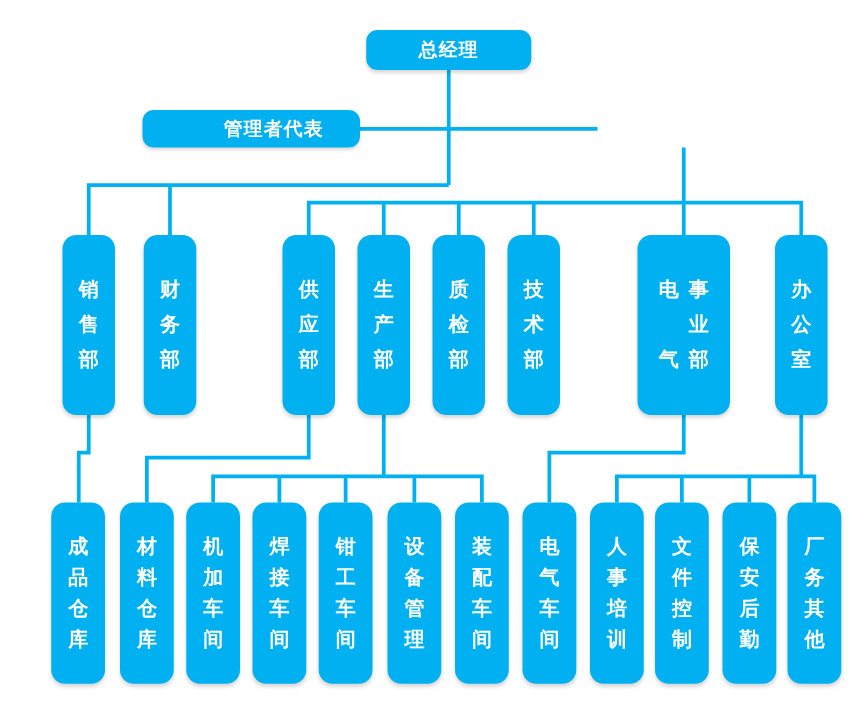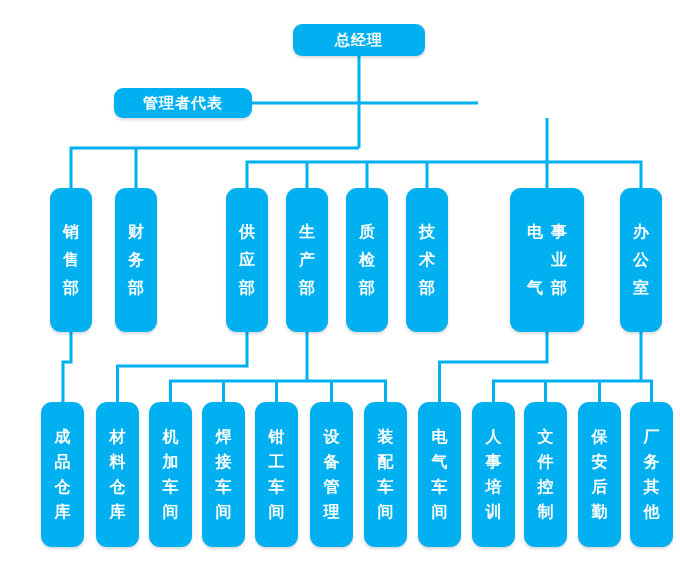--- a/index.html
+++ b/index.html
@@ -87,21 +87,21 @@
     <path d="M622,332 V381"></path>
     <path d="M474.5,402 V381 H632.5 V402"></path>
     <path d="M526.5,381 V402"></path>
     <path d="M580.5,381 V402"></path>
   </svg>
 
   <div class="node h-node" style="left:274px; top:24px; width:132px; height:32px;">
     <span class="h-label">总经理</span>
   </div>
 
-  <div class="node h-node" style="left:95px; top:88px; width:138px; height:30px;">
+  <div class="node h-node" style="left:95px; top:88px; width:138px; height:30px;padding-left:36px;">
     <span class="h-label">管理者代表</span>
   </div>
 
   <div class="node v-node l3" style="left:31px; top:188px;">
     <div class="vcol gap3">
         <span class="vchar">销</span>
         <span class="vchar">售</span>
         <span class="vchar">部</span>
       </div>
   </div>

